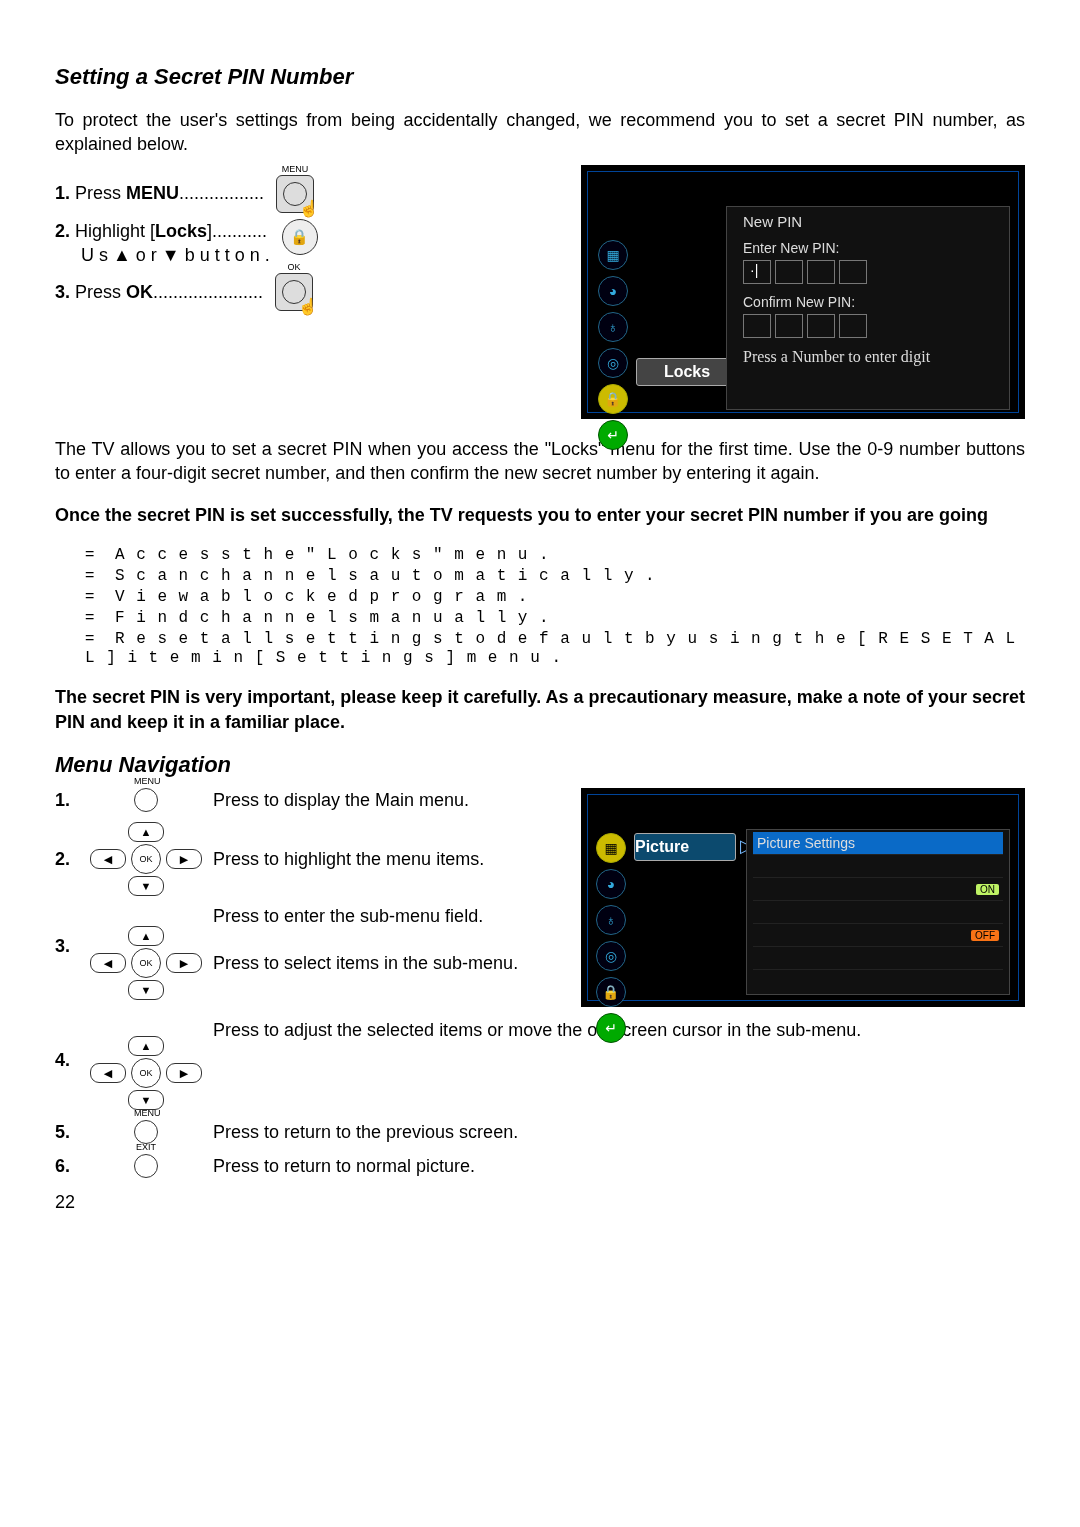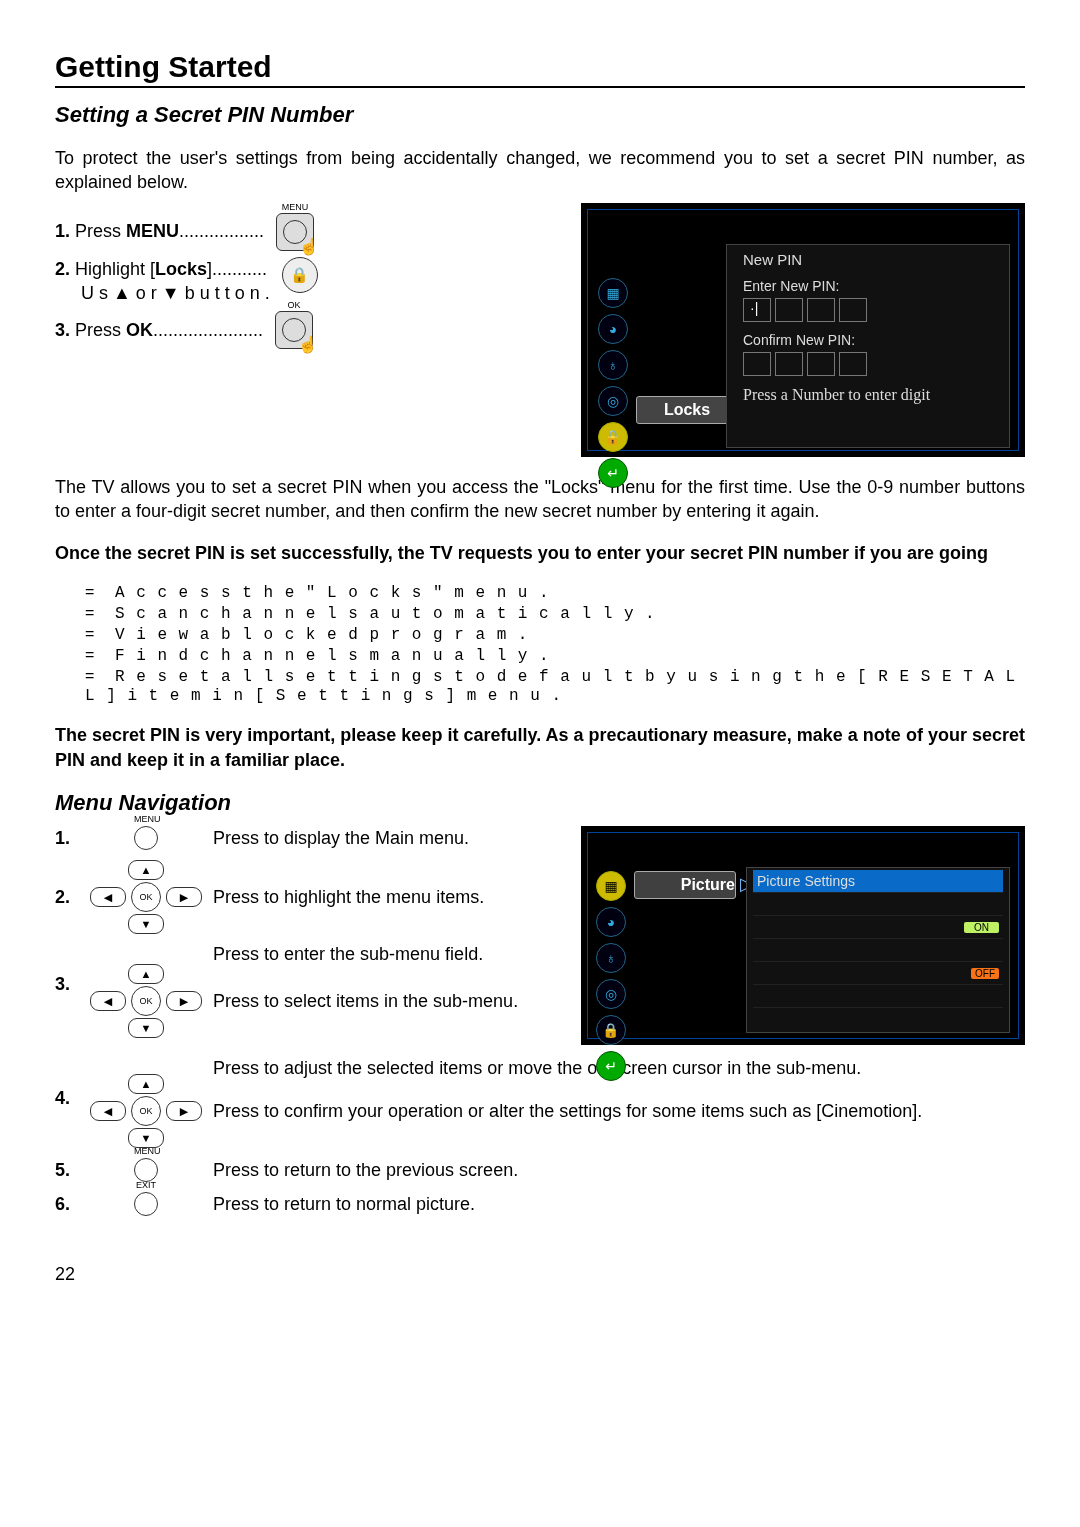--- a/index.html
+++ b/index.html
@@ -35,38 +35,37 @@
   .arrows { display:inline-flex; flex-direction:column; align-items:center; gap:2px;}
   .arrow { width:34px; height:18px; border:1px solid #333; border-radius:9px; display:flex; align-items:center; justify-content:center; font-size:11px;}
   .ok-circ { width:28px; height:28px; border:1px solid #333; border-radius:50%; display:flex; align-items:center; justify-content:center; font-size:9px;}
   .nav-row { display:flex; margin:10px 0; align-items:center; gap:12px;}
   .nav-idx { font-weight:bold; font-size:18px; width:24px;}
   .nav-icon { width:110px; display:flex; align-items:center; justify-content:center;}
   .nav-text { flex:1; font-size:18px;}
   .screen2 { border:2px solid #000; background:#000; width:440px; height:215px; position:relative; float:right; margin-left:10px;}
   .screen2 .inner { position:absolute; left:4px; right:4px; top:4px; bottom:4px; border:1px solid #049; background:#000;}
   .screen2 .side-icons { top:38px; left:8px;}
-  .pic-label { position:absolute; left:46px; top:38px; width:100px; height:26px; border:1px solid #aaa; border-radius:3px; background:#404040; color:#fff; text-align:right; font-size:16px; line-height:26px; font-weight:bold;}
+  .pic-label { position:absolute; left:46px; top:38px; width:100px; height:26px; border:1px solid #aaa; border-radius:3px; background:#0c4a6e; color:#fff; text-align:left; font-size:16px; line-height:26px; font-weight:bold;}
   .caret-r { position:absolute; left:152px; top:40px; color:#7bf; font-size:18px;}
   .sub-panel { position:absolute; right:8px; top:34px; width:250px; height:160px; border:1px solid #444; background:#111; color:#ddd; padding:2px 6px; font-size:14px;}
   .sub-line { height:22px; display:flex; align-items:center; justify-content:space-between; padding:0 4px; border-bottom:1px solid #222;}
   .sub-line.first { background:#0a6ac7;}
-  .badge { background:#bef264; color:#000; font-size:10px; padding:0 10px; border-radius:2px;}
+  .badge { background:#bef264; color:#000; font-size:10px; padding:0 4px; border-radius:2px;}
   .badge-off { background:#f97316; color:#000; font-size:10px; padding:0 4px; border-radius:2px;}
-  .pagenum { font-size:18px; margin-top:48px;}
+  .pagenum { font-size:18px; margin-top:14px;}
   .clearfix::after { content:""; display:block; clear:both;}
   .just { text-align:justify;}
   .cp { font-family: Liberation Mono, monospace; letter-spacing:1px;}
 </style>
 </head>
 <body>
 
 <div class="page">
 
-  <h1>Getting Started</h1>
 
   <h2>Setting a Secret PIN Number</h2>
 
   <p class="just">To protect the user's settings from being accidentally changed, we recommend you to set a secret PIN number, as explained below.</p>
 
   <div class="clearfix">
 
     <div class="screen1">
       <div class="inner">
         <div class="side-icons">
@@ -248,21 +247,20 @@
             <span class="arrow">▲</span>
             <span class="ok-circ">OK</span>
             <span class="arrow">▼</span>
           </span>
         <span class="arrow">▶</span>
       </span>
     </div>
     <div class="nav-text">
       <div>Press to adjust the selected items or move the on-screen cursor in the sub-menu.</div>
       <div style="height:22px"></div>
-      <div>Press to confirm your operation or alter the settings for some items such as [Cinemotion].</div>
     </div>
   </div>
 
   <div class="nav-row">
     <div class="nav-idx">5.</div>
     <div class="nav-icon">
       <span class="menu-btn" style="width:24px;height:24px;border:none;background:none">
         <span class="lbl">MENU</span>
           <span class="circ" style="margin-bottom:0"></span>
       </span>

